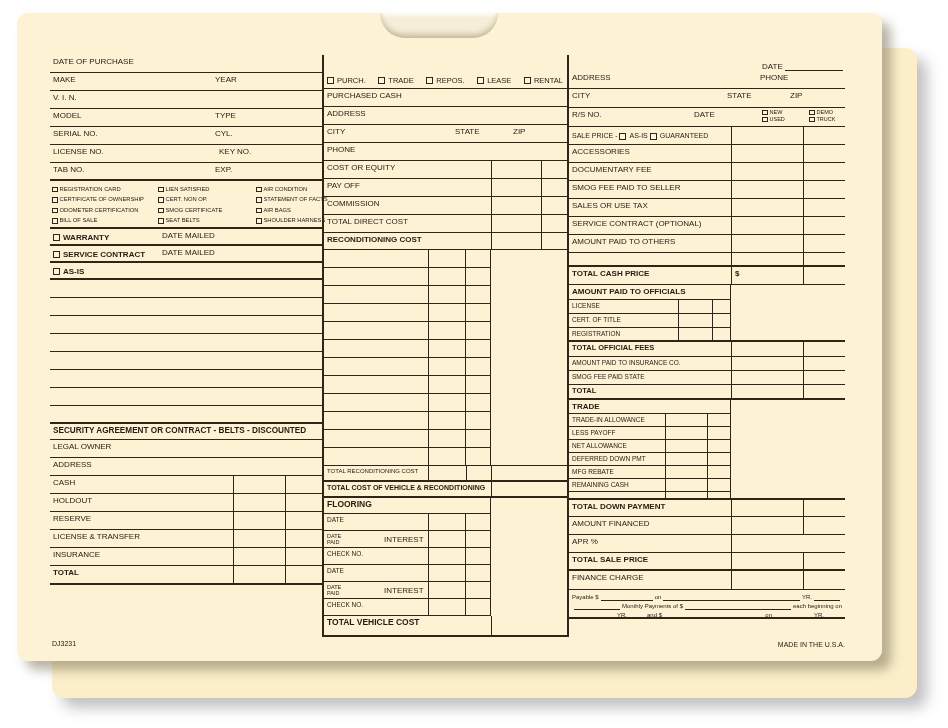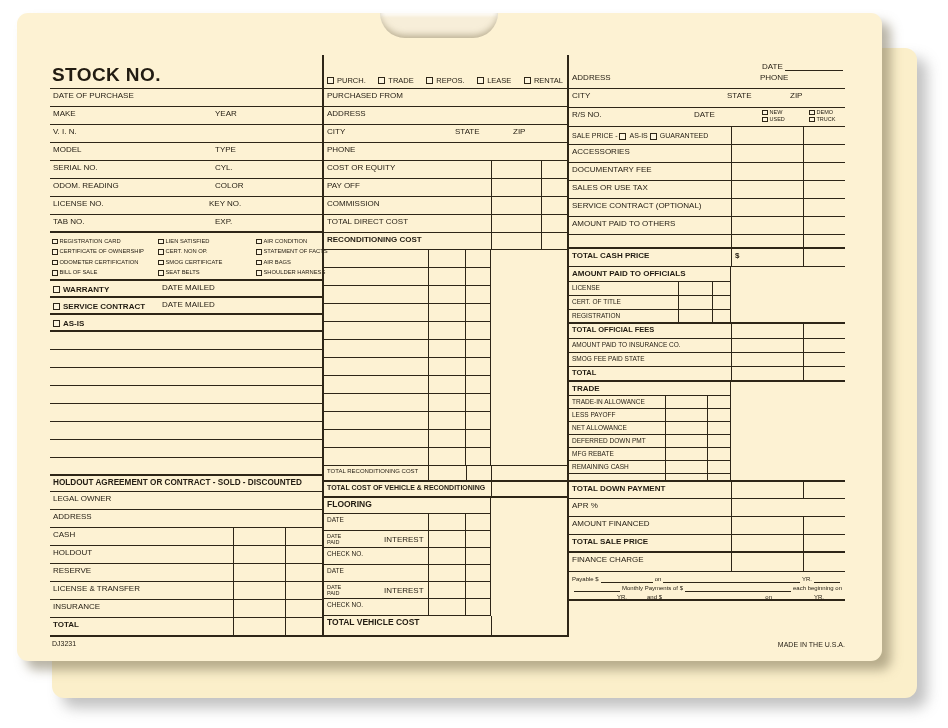--- a/index.html
+++ b/index.html
@@ -47,48 +47,41 @@
 <body>
 
 <div class="scene">
   <div class="env-back"></div>
   <div class="env-front">
     <div class="notch"></div>
 
     <div class="form">
 
       <div class="col col-left">
-        <div class="r" style="height:34px">
-            <div class="c g stock">STOCK NO.</div>
-          </div>
         <div class="r" style="height:18px">
             <div class="c g">DATE OF PURCHASE</div>
           </div>
         <div class="r" style="height:18px">
             <div class="c g">MAKE</div>
             <span class="sub" style="left:165px">YEAR</span>
           </div>
         <div class="r" style="height:18px">
             <div class="c g">V. I. N.</div>
           </div>
         <div class="r" style="height:18px">
             <div class="c g">MODEL</div>
             <span class="sub" style="left:165px">TYPE</span>
           </div>
         <div class="r" style="height:18px">
             <div class="c g">SERIAL NO.</div>
             <span class="sub" style="left:165px">CYL.</span>
           </div>
         <div class="r" style="height:18px">
-            <div class="c g">ODOM. READING</div>
-            <span class="sub" style="left:165px">COLOR</span>
-          </div>
-        <div class="r" style="height:18px">
             <div class="c g">LICENSE NO.</div>
-            <span class="sub" style="left:159px">KEY NO.</span>
+            <span class="sub" style="left:169px">KEY NO.</span>
           </div>
         <div class="r" style="height:18px">
             <div class="c g tb">TAB NO.</div>
             <span class="sub" style="left:165px">EXP.</span>
           </div>
 
         <div class="docs">
           <div class="doccol" style="width:106px">
             <div class="doc">
                 <span class="cb cbx"></span>
@@ -185,21 +178,21 @@
             <div class="c g"></div>
           </div>
         <div class="r" style="height:18px">
             <div class="c g"></div>
           </div>
         <div class="r" style="height:18px">
             <div class="c g tb"></div>
           </div>
 
         <div class="r" style="height:16px">
-            <div class="c g b" style="font-size:8.2px">HOLDOUT AGREEMENT OR CONTRACT - SOLD - DISCOUNTED</div>
+            <div class="c g b" style="font-size:8.2px">SECURITY AGREEMENT OR CONTRACT - BELTS - DISCOUNTED</div>
           </div>
         <div class="r" style="height:18px">
             <div class="c g">LEGAL OWNER</div>
           </div>
         <div class="r" style="height:18px">
             <div class="c g">ADDRESS</div>
           </div>
         <div class="r" style="height:18px">
             <div class="c" style="width:183px">CASH</div>
             <div class="c al" style="width:52px"></div>
@@ -236,21 +229,21 @@
         <div class="r" style="height:34px">
             <div class="c g" style="display:flex;align-items:flex-end;justify-content:space-between;padding:0 4px 2px 3px;font-size:7.5px">
           <span><span class="cb"></span><span>PURCH.</span></span>
           <span><span class="cb"></span><span>TRADE</span></span>
           <span><span class="cb"></span><span>REPOS.</span></span>
           <span><span class="cb"></span><span>LEASE</span></span>
           <span><span class="cb"></span><span>RENTAL</span></span>
         </div>
           </div>
         <div class="r" style="height:18px">
-            <div class="c g">PURCHASED FROM</div>
+            <div class="c g">PURCHASED CASH</div>
           </div>
         <div class="r" style="height:18px">
             <div class="c g">ADDRESS</div>
           </div>
         <div class="r" style="height:18px">
             <div class="c g">CITY</div>
             <span class="sub" style="left:131px">STATE</span>
             <span class="sub" style="left:189px">ZIP</span>
           </div>
         <div class="r" style="height:18px">
@@ -465,20 +458,25 @@
             <div class="c" style="width:162px">ACCESSORIES</div>
             <div class="c al" style="width:72px"></div>
             <div class="c al" style="width:42px"></div>
           </div>
         <div class="r" style="height:18px">
             <div class="c" style="width:162px">DOCUMENTARY FEE</div>
             <div class="c al" style="width:72px"></div>
             <div class="c al" style="width:42px"></div>
           </div>
         <div class="r" style="height:18px">
+            <div class="c" style="width:162px">SMOG FEE PAID TO SELLER</div>
+            <div class="c al" style="width:72px"></div>
+            <div class="c al" style="width:42px"></div>
+          </div>
+        <div class="r" style="height:18px">
             <div class="c" style="width:162px">SALES OR USE TAX</div>
             <div class="c al" style="width:72px"></div>
             <div class="c al" style="width:42px"></div>
           </div>
         <div class="r" style="height:18px">
             <div class="c" style="width:162px">SERVICE CONTRACT (OPTIONAL)</div>
             <div class="c al" style="width:72px"></div>
             <div class="c al" style="width:42px"></div>
           </div>
         <div class="r" style="height:18px">
@@ -586,27 +584,27 @@
             <div class="c al tb" style="width:24px"></div>
             <div class="ol" style="width:114px;border-bottom:2.2px solid var(--line)"></div>
           </div>
 
         <div class="r" style="height:17px">
             <div class="c b" style="width:162px">TOTAL DOWN PAYMENT</div>
             <div class="c al" style="width:72px"></div>
             <div class="c al" style="width:42px"></div>
           </div>
         <div class="r" style="height:18px">
+            <div class="c" style="width:162px">AMOUNT FINANCED</div>
+            <div class="c al" style="width:72px"></div>
+            <div class="c al" style="width:42px"></div>
+          </div>
+        <div class="r" style="height:18px">
             <div class="c" style="width:162px">APR %</div>
             <div class="c al" style="width:114px"></div>
-          </div>
-        <div class="r" style="height:18px">
-            <div class="c" style="width:162px">AMOUNT FINANCED</div>
-            <div class="c al" style="width:72px"></div>
-            <div class="c al" style="width:42px"></div>
           </div>
         <div class="r" style="height:18px">
             <div class="c b tb" style="width:162px">TOTAL SALE PRICE</div>
             <div class="c al tb" style="width:72px"></div>
             <div class="c al tb" style="width:42px"></div>
           </div>
         <div class="r" style="height:19px">
             <div class="c" style="width:162px">FINANCE CHARGE</div>
             <div class="c al" style="width:72px"></div>
             <div class="c al" style="width:42px"></div>

